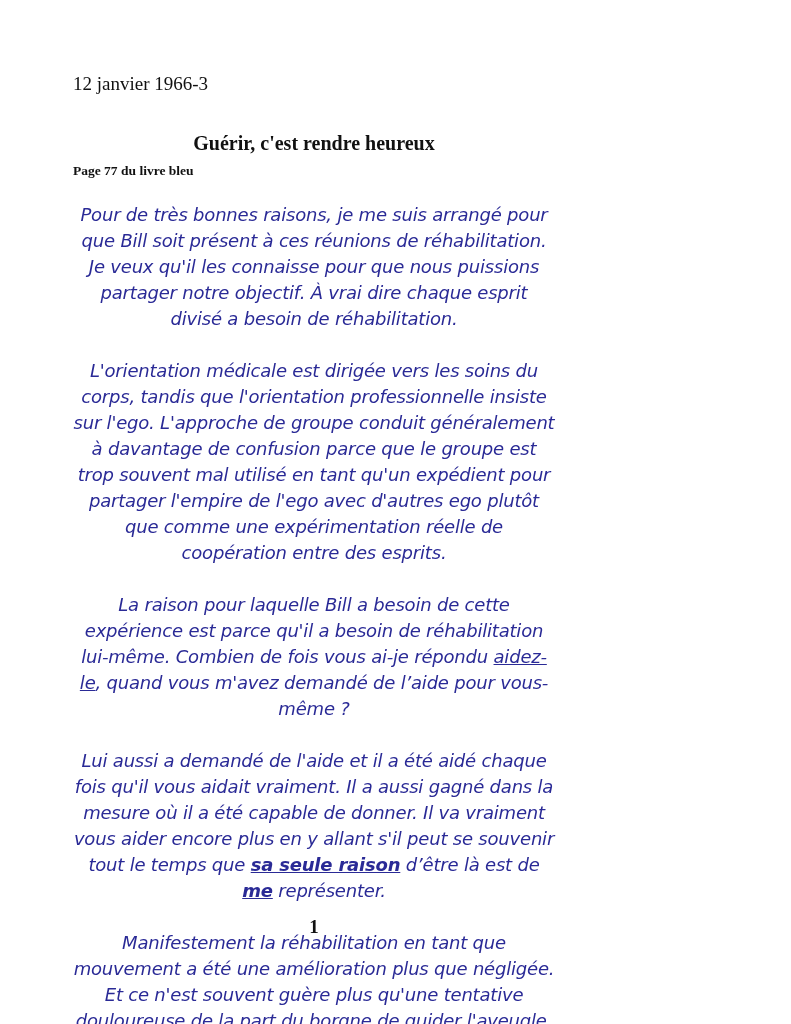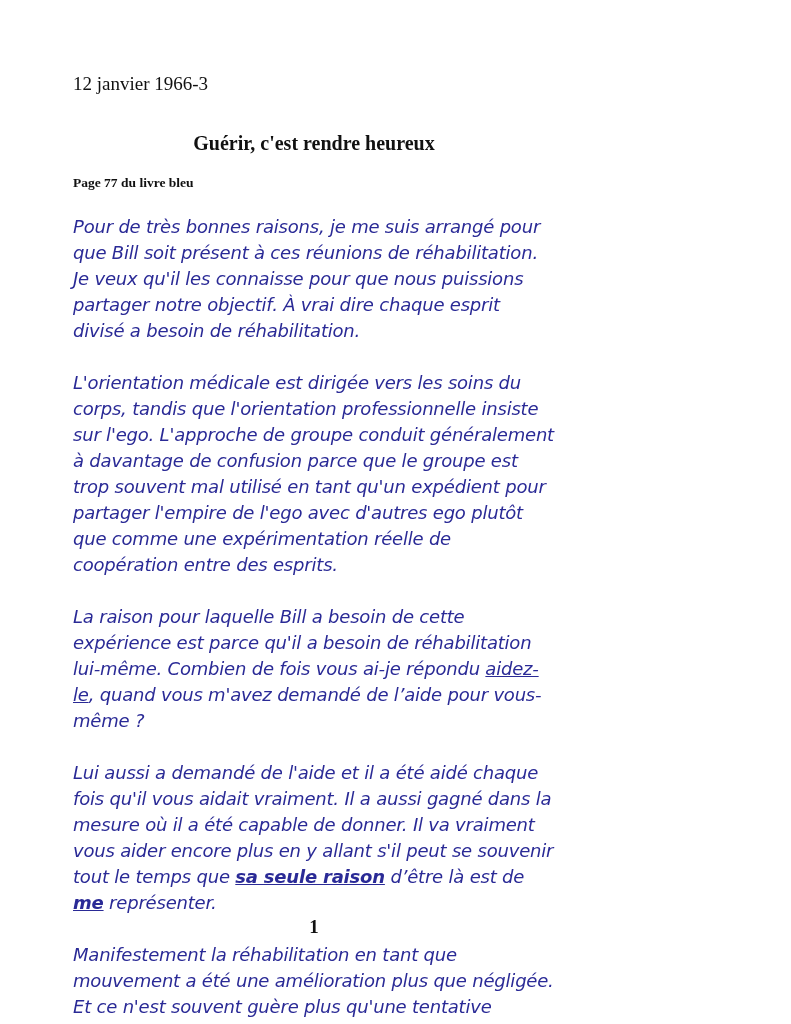--- a/index.html
+++ b/index.html
@@ -25,37 +25,38 @@
   }
   .doc-title {
     margin-top: 35px;
     text-align: center;
     font-size: 20px;
     font-weight: 700;
     color: #111111;
     line-height: 24px;
   }
   .doc-subtitle {
-    margin-top: 20px;
+    margin-top: 8px;
     font-size: 13.5px;
     font-weight: 700;
     color: #111111;
     line-height: 16px;
   }
   .body-text {
     margin-top: 23px;
     font-family: "DejaVu Sans", "Liberation Sans", sans-serif;
     font-style: italic;
     font-size: 18px;
     line-height: 26px;
     letter-spacing: -0.2px;
     color: #2a2a96;
   }
   .body-text p {
     margin: 0 0 26px 0;
+    text-align: center;
   }
   .seg-b { font-weight: 700; text-decoration: underline; }
   .seg-u { text-decoration: underline; }
   .page-number {
     position: absolute;
     top: 916px;
     left: 0;
     right: 0;
     text-align: center;
     font-family: "Liberation Serif", serif;

